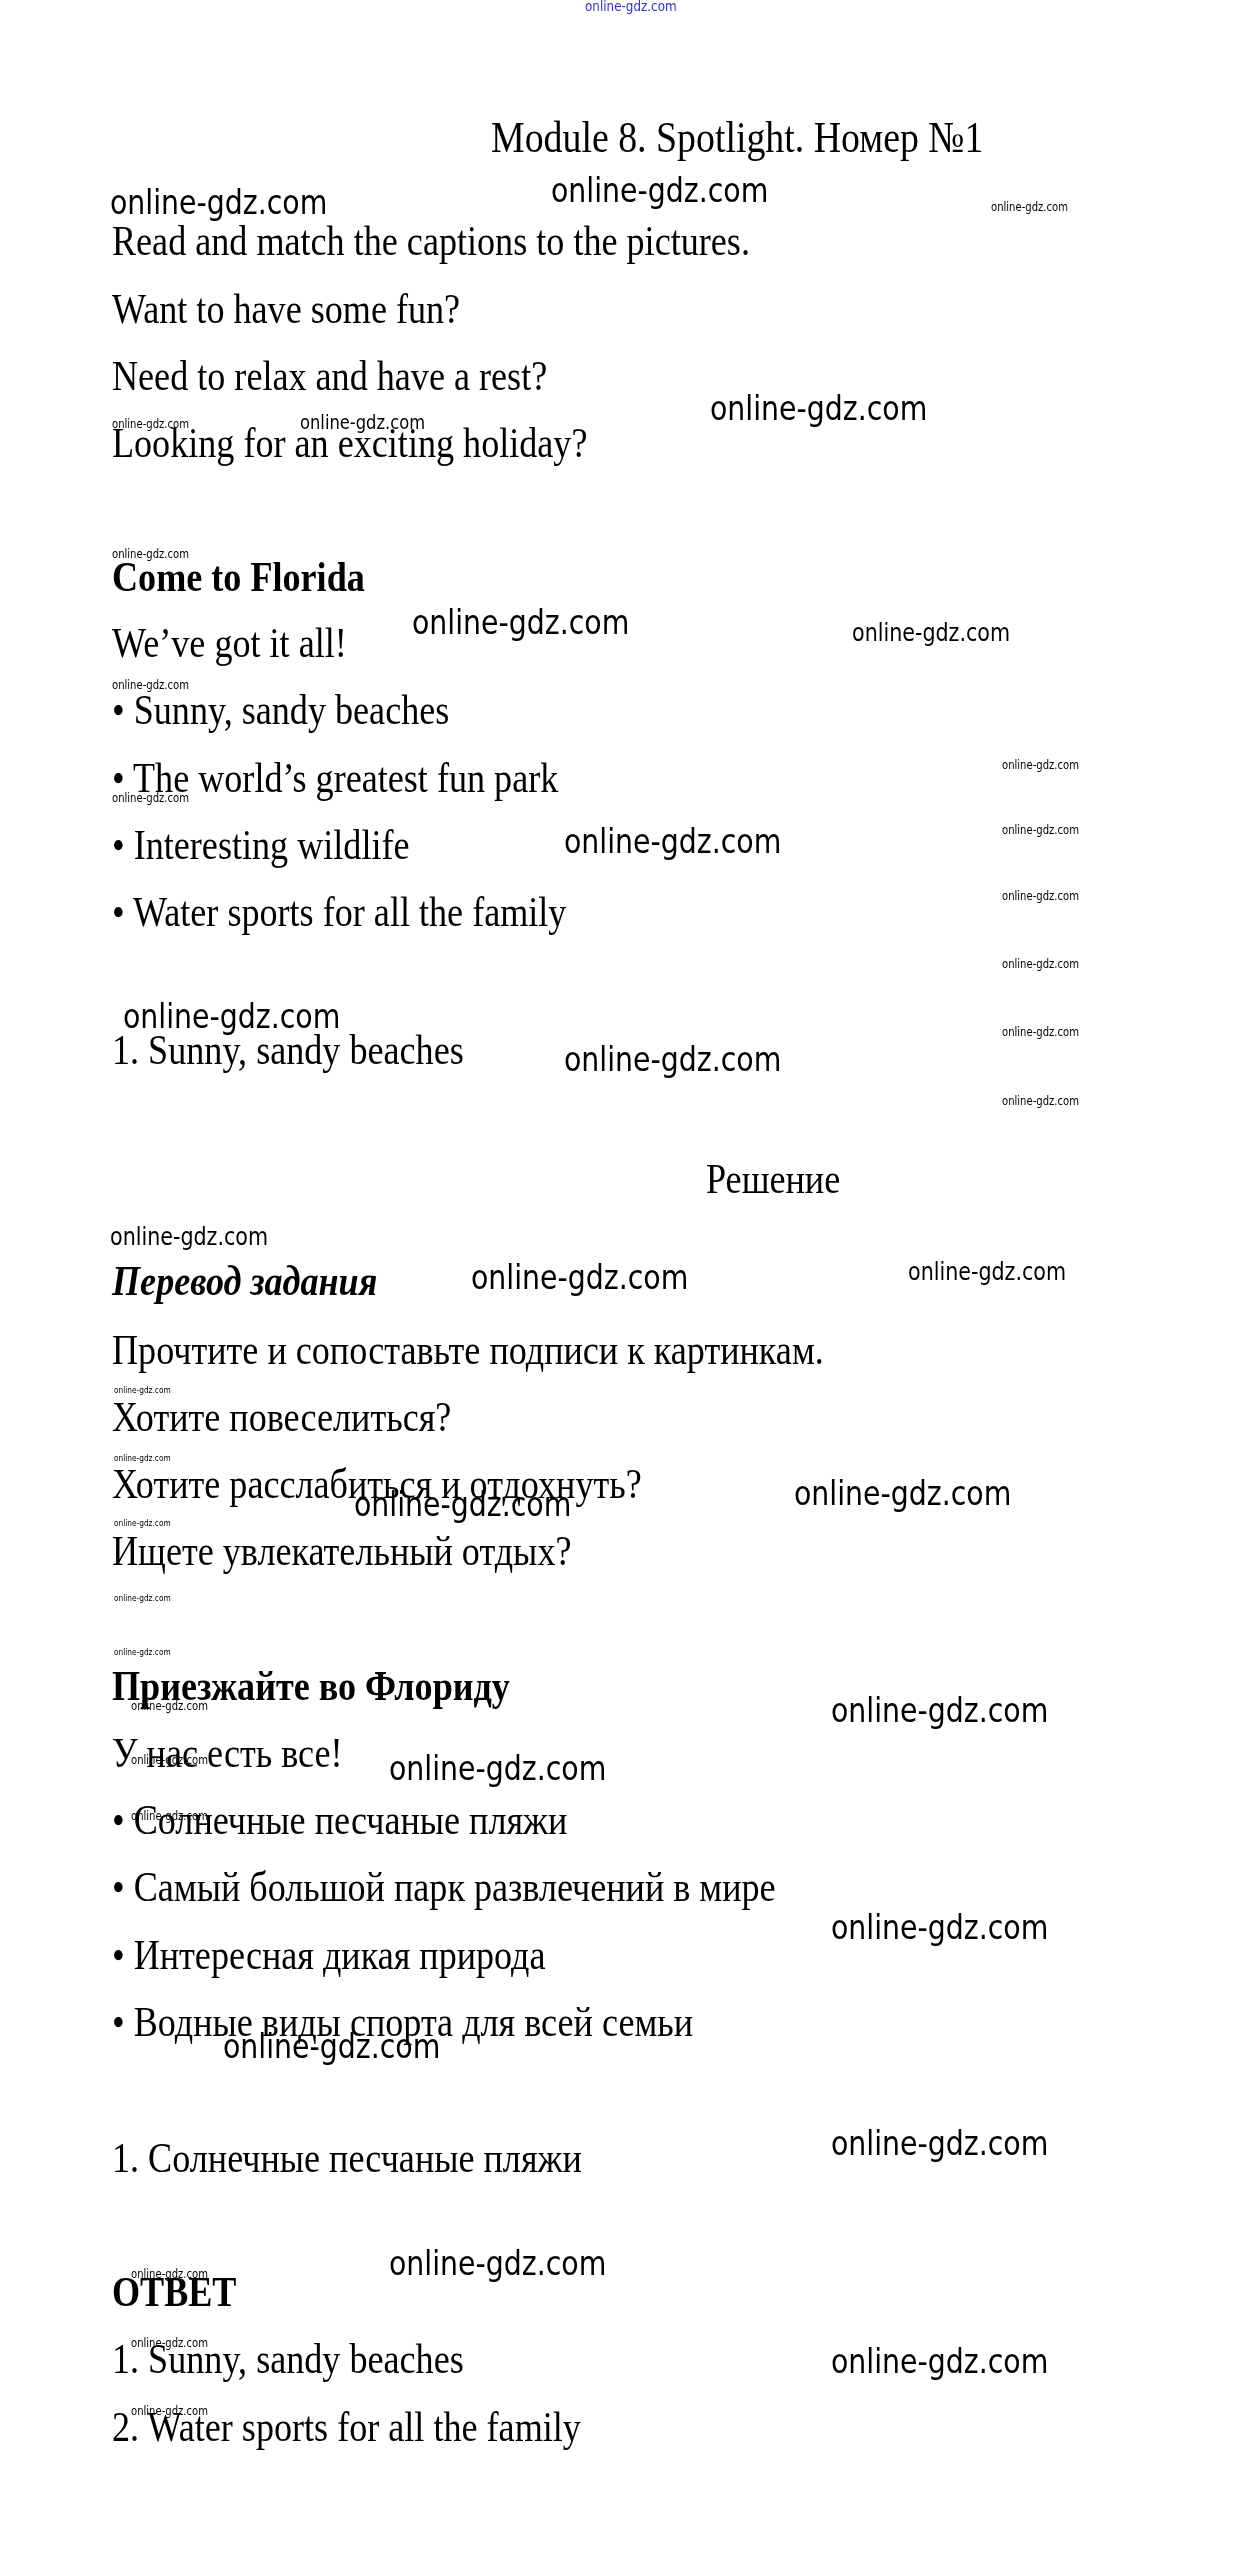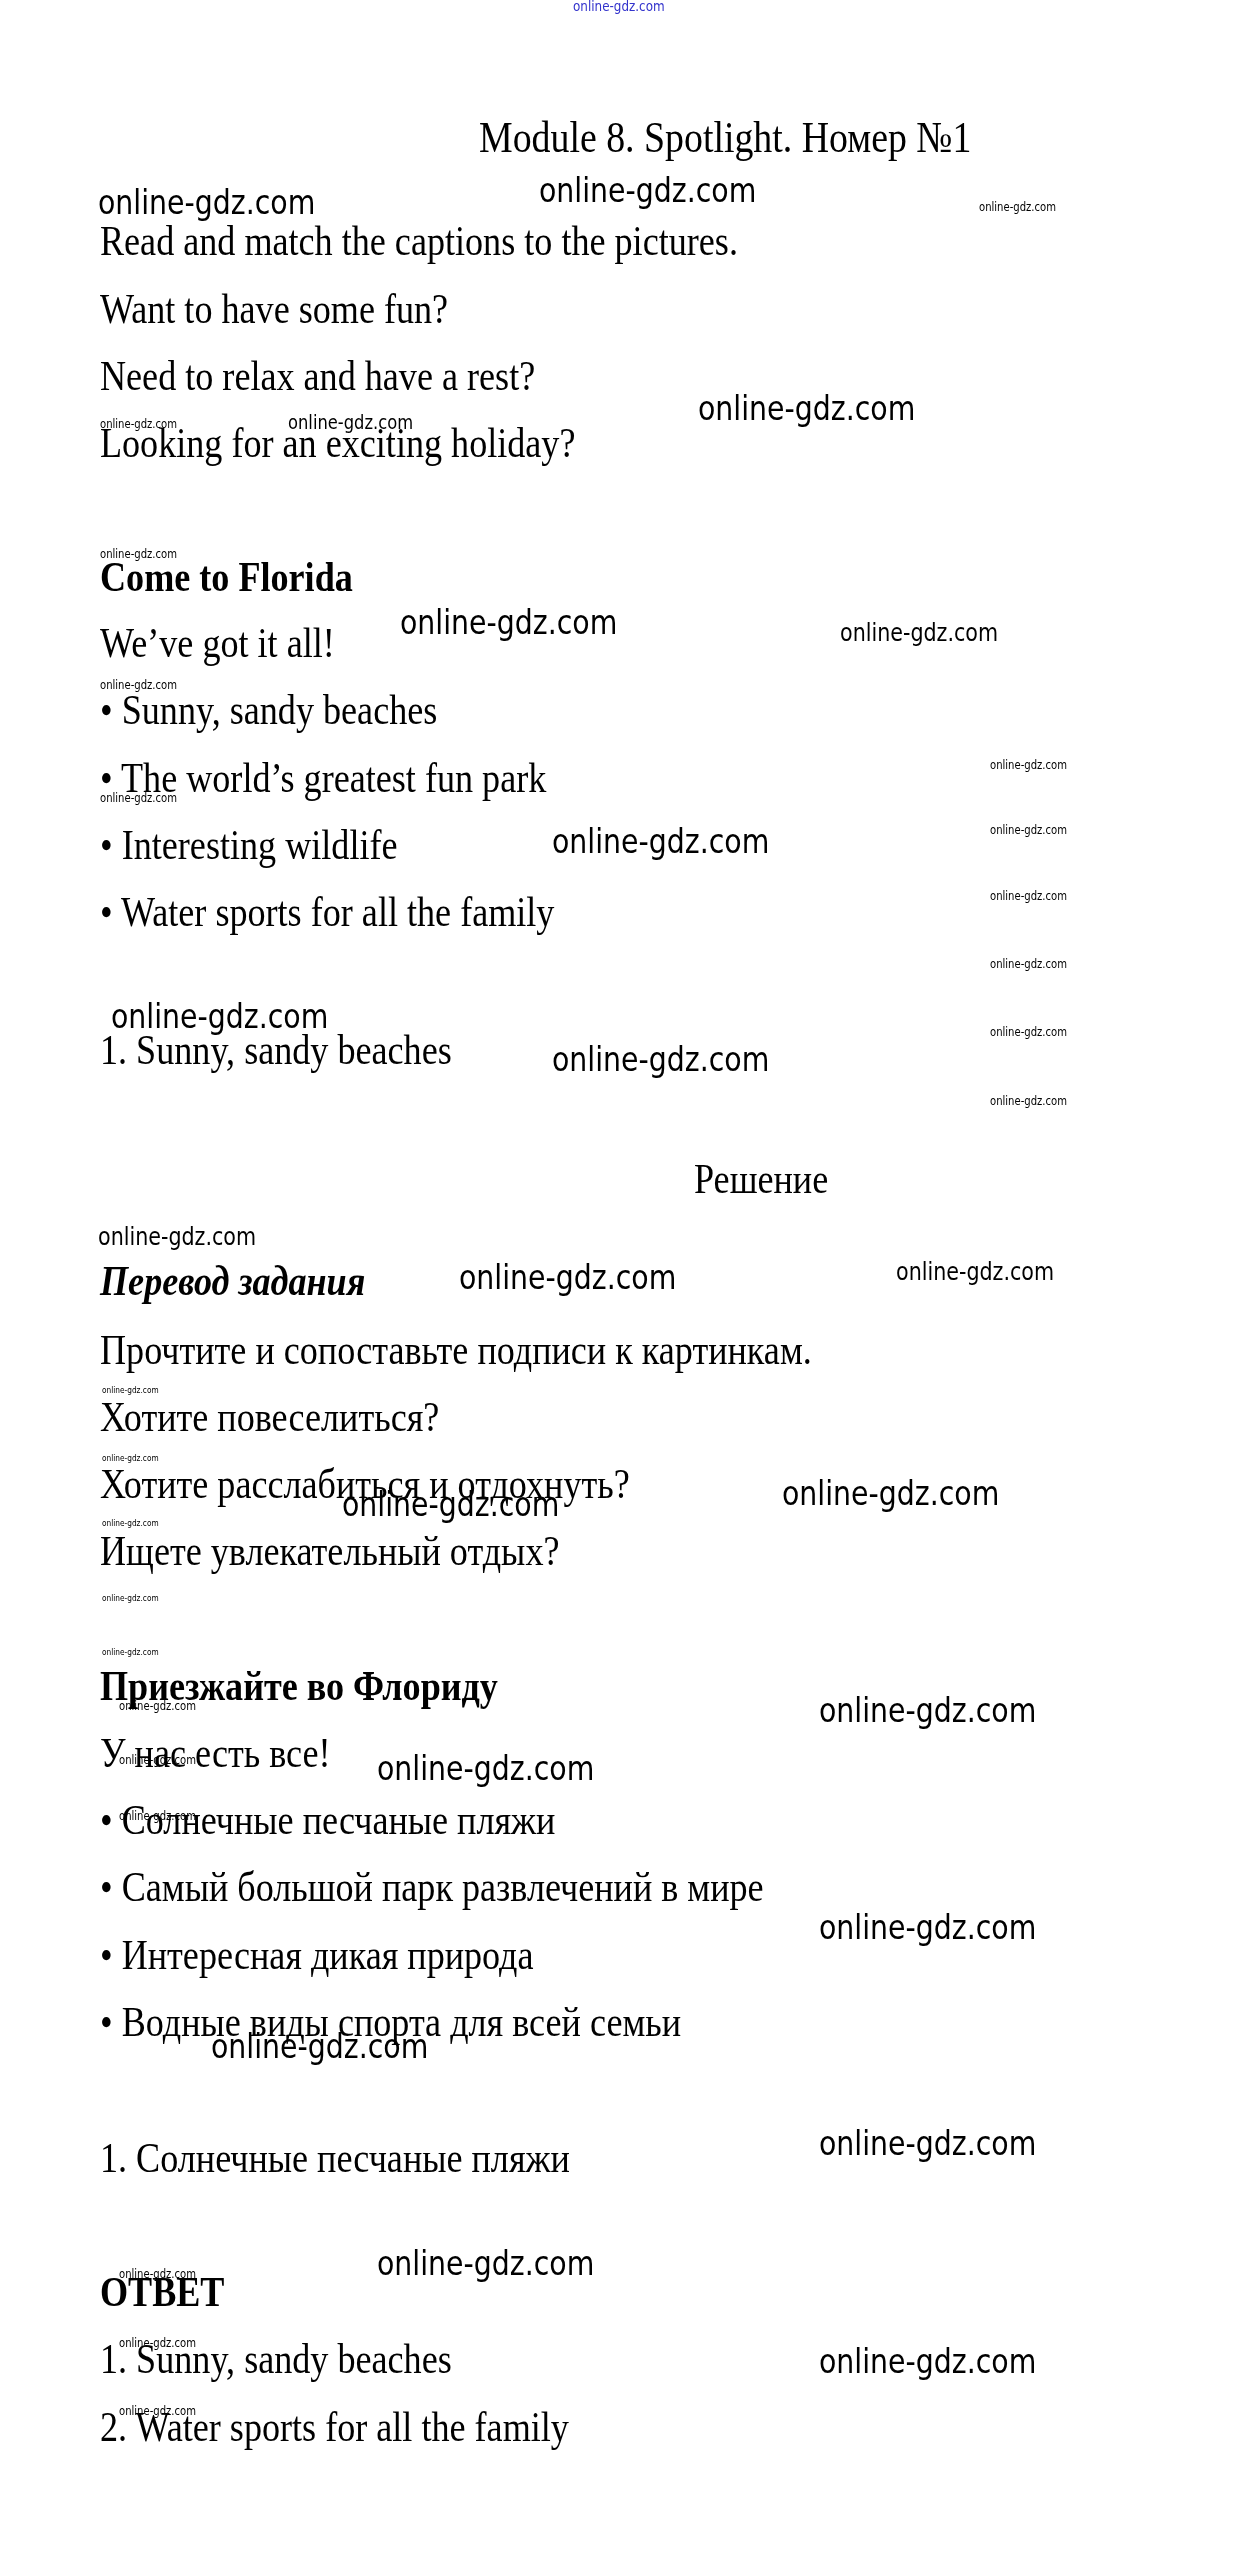--- a/index.html
+++ b/index.html
@@ -1,17 +1,17 @@
 <!DOCTYPE html>
 <html style="font-size:12.5px"><head>
 <meta charset="utf-8">
 <style>
   html, body { margin: 0; padding: 0; background: #ffffff; }
   body { width: 1248px; height: 2576px; position: relative; overflow: hidden; }
-  .page { position: absolute; left: 0; top: 0; width: 1016px; height: 2576px; text-align: center; }
+  .page { position: absolute; left: 12px; top: 0; width: 1016px; height: 2576px; text-align: center; }
   .t { position: absolute; white-space: nowrap; color: #000;
        font-family: "Liberation Serif", "DejaVu Serif", serif; line-height: 1; }
   .body-text { font-size: 42px; transform: scaleX(0.86); transform-origin: left top; }
   .title { font-size: 44px; transform: scaleX(0.86); transform-origin: left top; }
   .heading { font-size: 42px; font-weight: bold; transform: scaleX(0.86); transform-origin: left top; }
   .heading-italic { font-size: 42px; font-weight: bold; font-style: italic; transform: scaleX(0.86); transform-origin: left top; }
   .wm { position: absolute; white-space: nowrap; color: #000;
         font-family: "DejaVu Sans", "Liberation Sans", sans-serif; line-height: 1; }
   .wm-lg { font-size: 33px; transform: scaleX(0.86); transform-origin: left top; }
   .wm-sm { font-size: 11.7px; transform: scaleX(0.86); transform-origin: left top; }

